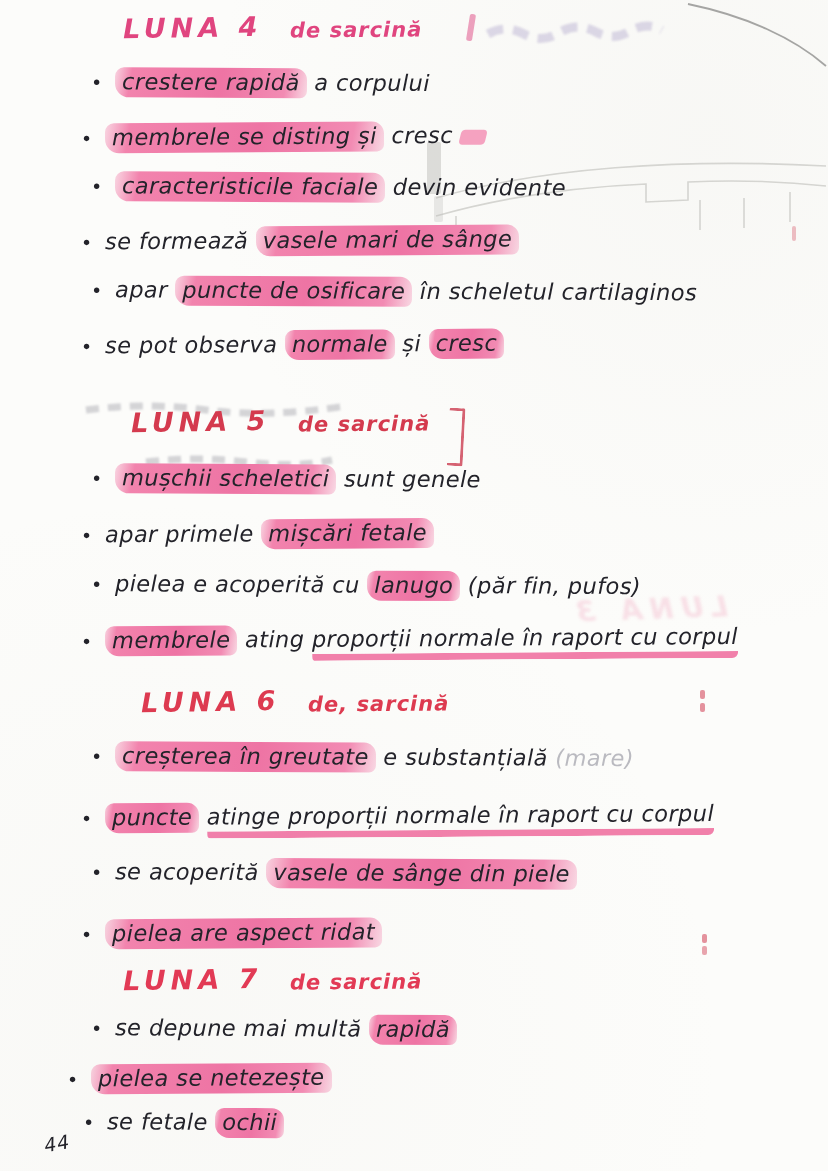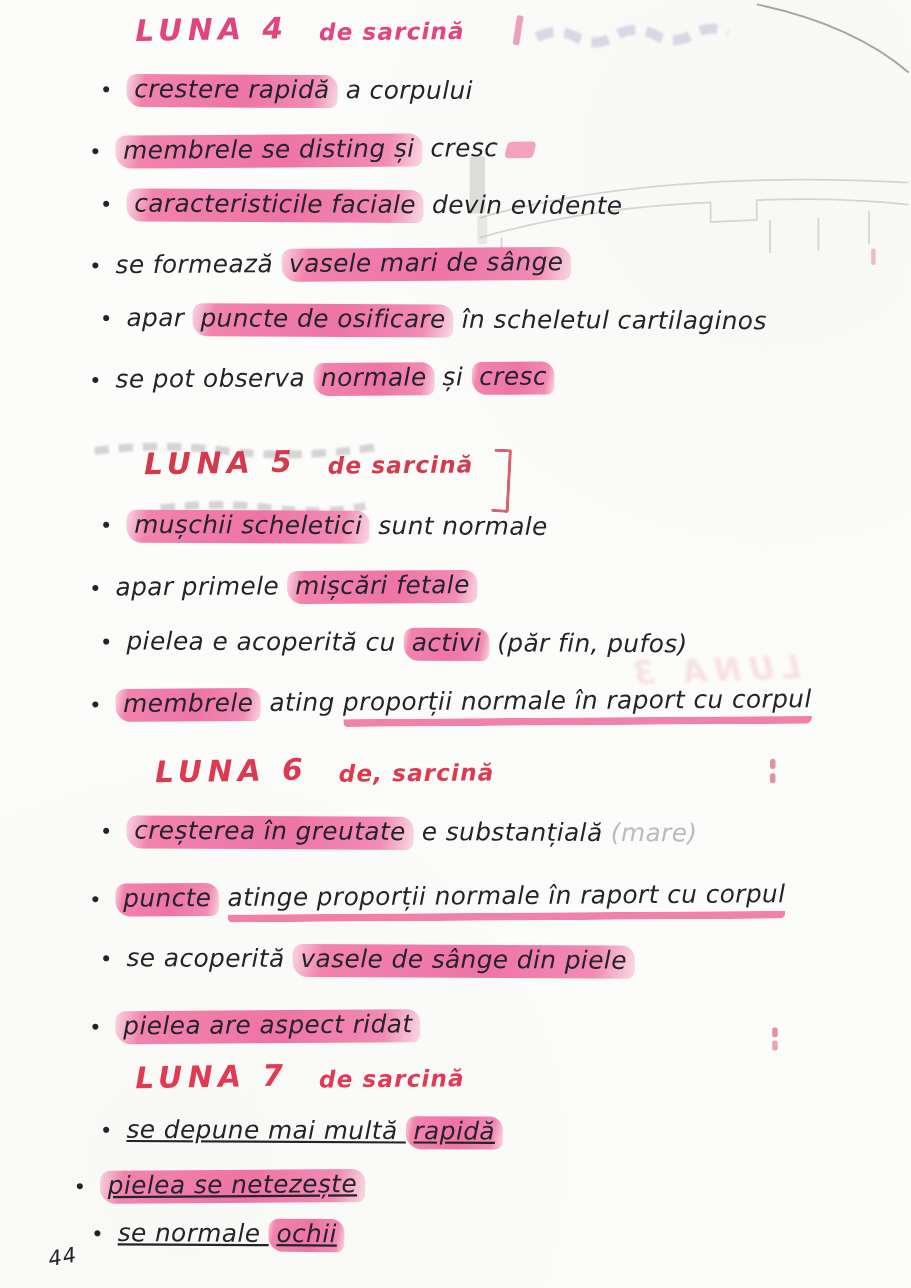--- a/index.html
+++ b/index.html
@@ -12,21 +12,21 @@
     font-family:"DejaVu Sans", sans-serif;
     color:var(--ink);
   }
   :root{ --ink:#23232a; --hl:#ef76a5; }
 
   
   .section{position:absolute;left:65px;width:745px;}
   .sec-0{top:12px;}
   .sec-1{top:406px;}
   .sec-2{top:686px;}
-  .sec-3{top:964px;text-decoration:underline;}
+  .sec-3{top:964px;}
 
   .heading{white-space:nowrap;}
   .sec-0 .heading{margin-left:58px;margin-bottom:22px;}
   .sec-1 .heading{margin-left:66px;margin-bottom:24px;}
   .sec-2 .heading{margin-left:76px;margin-bottom:18px;}
   .sec-3 .heading{margin-left:58px;margin-bottom:16px;}
   .title{
     font-size:27px;font-weight:bold;letter-spacing:5px;
     font-style:italic;transform:rotate(-1deg);display:inline-block;
   }
@@ -143,33 +143,33 @@
       <div class="heading"><span class="title" style="color: rgb(224, 69, 127);">LUNA 4</span><span class="subtitle" style="color: rgb(224, 69, 127);">de sarcină</span></div>
       <div class="bullet"><span class="dot">•</span><span class="seg hl">crestere rapidă</span><span class="seg"> a corpului</span></div>
       <div class="bullet"><span class="dot">•</span><span class="seg hl">membrele se disting și</span><span class="seg tail"> cresc</span></div>
       <div class="bullet"><span class="dot">•</span><span class="seg hl">caracteristicile faciale</span><span class="seg"> devin evidente</span></div>
       <div class="bullet"><span class="dot">•</span><span class="seg">se formează </span><span class="seg hl">vasele mari de sânge</span></div>
       <div class="bullet"><span class="dot">•</span><span class="seg">apar </span><span class="seg hl">puncte de osificare</span><span class="seg"> în scheletul cartilaginos</span></div>
       <div class="bullet"><span class="dot">•</span><span class="seg">se pot observa </span><span class="seg hl">normale</span><span class="seg"> și </span><span class="seg hl">cresc</span></div>
     </section>
     <section class="section sec-1">
       <div class="heading"><span class="title" style="color: rgb(212, 58, 78);">LUNA 5</span><span class="subtitle" style="color: rgb(212, 58, 78);">de sarcină</span></div>
-      <div class="bullet"><span class="dot">•</span><span class="seg hl">mușchii scheletici</span><span class="seg"> sunt normale</span></div>
+      <div class="bullet"><span class="dot">•</span><span class="seg hl">mușchii scheletici</span><span class="seg"> sunt genele</span></div>
       <div class="bullet"><span class="dot">•</span><span class="seg">apar primele </span><span class="seg hl">mișcări fetale</span></div>
-      <div class="bullet"><span class="dot">•</span><span class="seg">pielea e acoperită cu </span><span class="seg hl">activi</span><span class="seg"> (păr fin, pufos)</span></div>
+      <div class="bullet"><span class="dot">•</span><span class="seg">pielea e acoperită cu </span><span class="seg hl">lanugo</span><span class="seg"> (păr fin, pufos)</span></div>
       <div class="bullet"><span class="dot">•</span><span class="seg hl">membrele</span><span class="seg"> ating </span><span class="seg ul">proporții normale în raport cu corpul</span></div>
     </section>
     <section class="section sec-2">
       <div class="heading"><span class="title" style="color: rgb(221, 58, 80);">LUNA 6</span><span class="subtitle" style="color: rgb(221, 58, 80);">de, sarcină</span></div>
       <div class="bullet"><span class="dot">•</span><span class="seg hl">creșterea în greutate</span><span class="seg"> e substanțială </span><span class="seg muted">(mare)</span></div>
       <div class="bullet"><span class="dot">•</span><span class="seg hl">puncte</span><span class="seg"> </span><span class="seg ul">atinge proporții normale în raport cu corpul</span></div>
       <div class="bullet"><span class="dot">•</span><span class="seg">se acoperită </span><span class="seg hl">vasele de sânge din piele</span></div>
       <div class="bullet"><span class="dot">•</span><span class="seg hl">pielea are aspect ridat</span></div>
     </section>
     <section class="section sec-3">
       <div class="heading"><span class="title" style="color: rgb(226, 58, 85);">LUNA 7</span><span class="subtitle" style="color: rgb(226, 58, 85);">de sarcină</span></div>
       <div class="bullet"><span class="dot">•</span><span class="seg">se depune mai multă </span><span class="seg hl">rapidă</span></div>
       <div class="bullet"><span class="dot">•</span><span class="seg hl">pielea se netezește</span></div>
-      <div class="bullet"><span class="dot">•</span><span class="seg">se normale </span><span class="seg hl">ochii</span></div>
+      <div class="bullet"><span class="dot">•</span><span class="seg">se fetale </span><span class="seg hl">ochii</span></div>
     </section>
   </main>
 
 <div class="page-number">44</div>
 
 </body></html>

